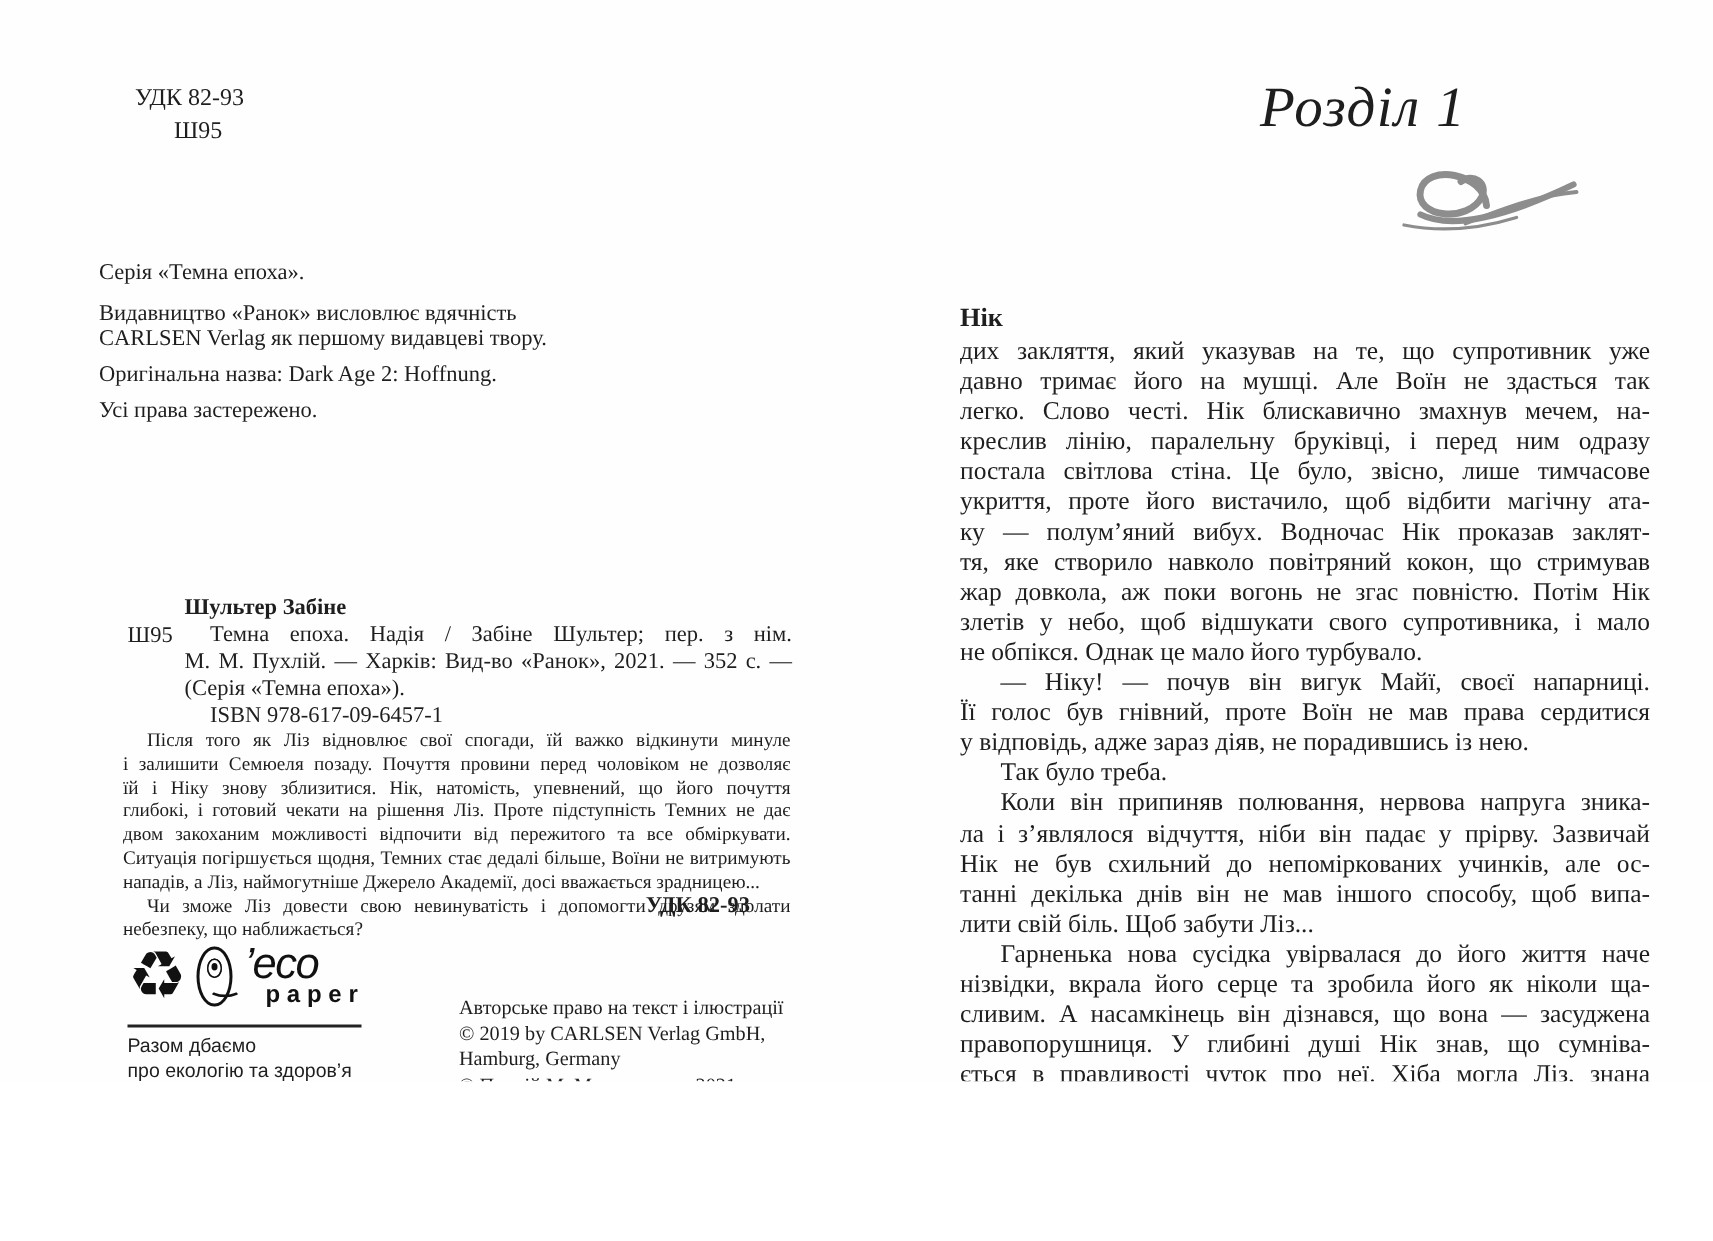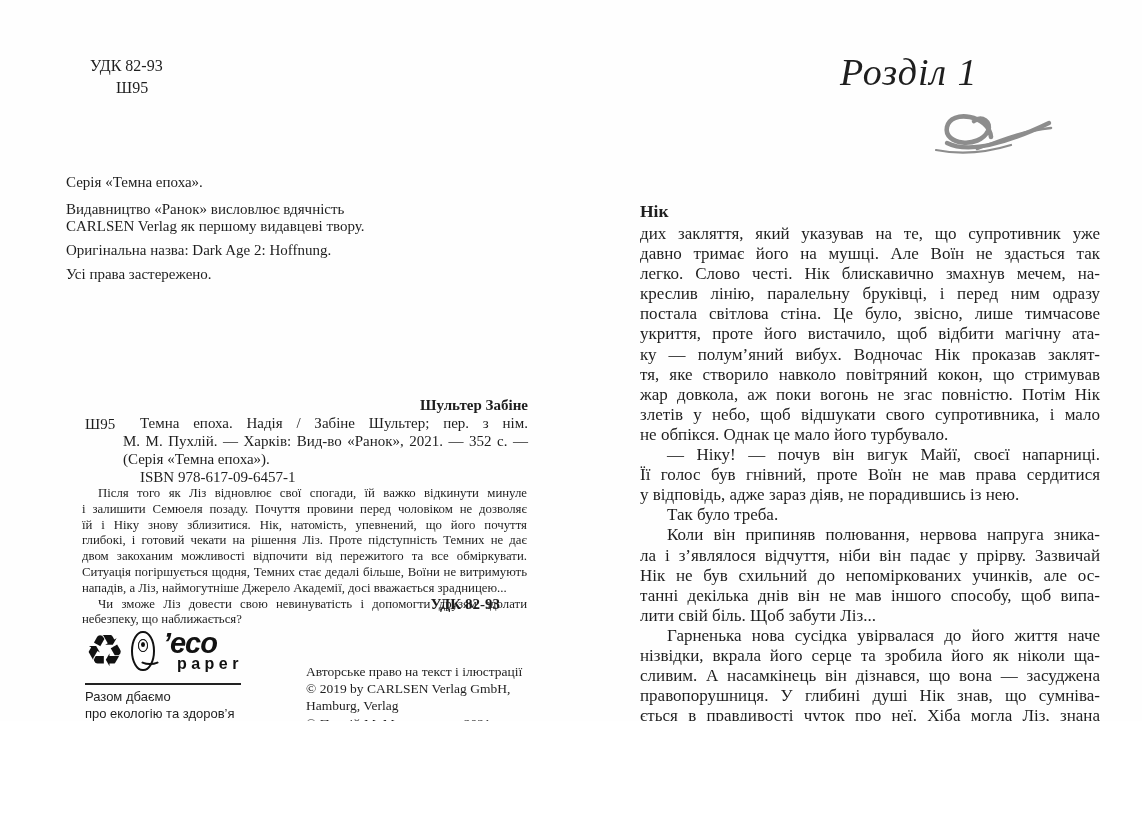--- a/index.html
+++ b/index.html
@@ -17,21 +17,21 @@
   
   #udk-top { left:90px; top:55px; font-size:16px; line-height:22px; }
   #udk-top .shifr { padding-left:26px; }
 
   #series-block { left:66px; top:174px; width:470px; 
                   font-size:15px; line-height:17px; }
   #series-block .gap-lg { margin-top:10px; }
   #series-block .gap-md { margin-top:7px; }
 
   #biblio-block { left:85px; top:396px; width:443px; font-size:15px; line-height:18px; }
-  #biblio-author { margin-left:38px; font-weight:bold;text-align:right; }
+  #biblio-author { margin-left:38px; font-weight:bold; }
   #biblio-index { position:absolute; left:0; top:19px; }
   #biblio-lines { margin-left:38px; width:405px; }
   #biblio-lines .jline:first-child { text-indent:17px; }
   #biblio-isbn { margin-left:55px; }
 
   #annotation-block { left:82px; top:486px; width:445px;
                       font-size:12.8px; line-height:15.8px; }
   #annotation-block .ann-para .jline:first-child { text-indent:16px; }
 
   #udk-bottom { left:82px; top:596px; width:418px; text-align:right;
@@ -44,21 +44,21 @@
   #smiley-icon { width:40px; height:40px; border:2.5px solid #111; border-radius:50%;
                  margin-left:7px; position:relative; background:#fff; box-sizing:border-box; }
   .eye { position:absolute; top:6px; width:10px; height:13px; border:1.8px solid #111;
          border-radius:50%; background:#fff; box-sizing:border-box; }
   .eye.l { left:5px; } .eye.r { right:5px; }
   .pupil { width:4px; height:5px; background:#111; border-radius:50%; margin:1.5px auto 0; }
   .smile { position:absolute; left:6px; bottom:4px; width:22px; height:11px;
            border:2.2px solid transparent; border-bottom-color:#111; border-radius:50%;
            box-sizing:border-box; }
   #eco-word { margin-left:8px; font-family:"Liberation Sans", sans-serif; color:#111; }
-  #eco-word .eco-top { font-size:29px; font-weight:bold; font-style:italic;
+  #eco-word .eco-top { font-size:29px; font-weight:normal; font-style:italic;
                        line-height:28px; letter-spacing:-1px; }
   #eco-word .eco-bottom { font-size:16px; font-weight:bold; letter-spacing:4.5px;
                           margin-top:-2px; padding-left:14px; }
   #eco-rule { border:none; border-top:2px solid #222; margin:3px 0 4px 0; width:156px; }
   .eco-slogan { font-family:"Liberation Sans", sans-serif;
                 font-size:13px; line-height:16.5px; }
   #eco-isbn { margin-top:11px; font-size:15.5px; letter-spacing:0.3px; }
 
   #copyright-block { left:306px; top:663px; width:250px;
                      font-size:13.5px; line-height:17.2px; }
@@ -141,21 +141,21 @@
     </div>
     <hr id="eco-rule">
     <div class="eco-slogan">Разом дбаємо</div>
     <div class="eco-slogan">про екологію та здоров’я</div>
     <div id="eco-isbn">ISBN 978-617-09-6457-1</div>
   </div>
 
   <div class="abs" id="copyright-block">
       <div class="pline">Авторське право на текст і ілюстрації</div>
       <div class="pline">© 2019 by CARLSEN Verlag GmbH,</div>
-      <div class="pline">Hamburg, Verlag</div>
+      <div class="pline">Hamburg, Germany</div>
       <div class="pline">© Пухлій М. М., переклад, 2021</div>
       <div class="pline">© ТОВ Видавництво «Ранок», 2021</div>
     </div>
 
   <div class="abs" id="chapter-title">Розділ 1</div>
 
   <div class="abs" id="flourish">
     <svg width="120" height="52" viewBox="0 0 120 52" xmlns="http://www.w3.org/2000/svg">
       <g fill="none" stroke="#8d8d8d" stroke-linecap="round">
         <path d="M58 34 C 56 12, 18 6, 14 24 C 10 42, 46 46, 55 28 C 59 19, 49 12, 41 18" stroke-width="4.6"></path>

